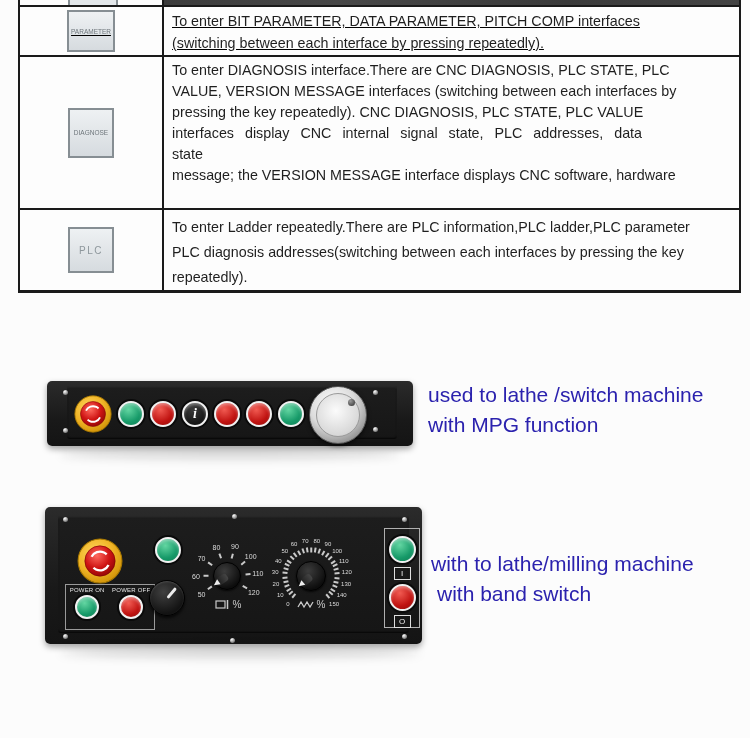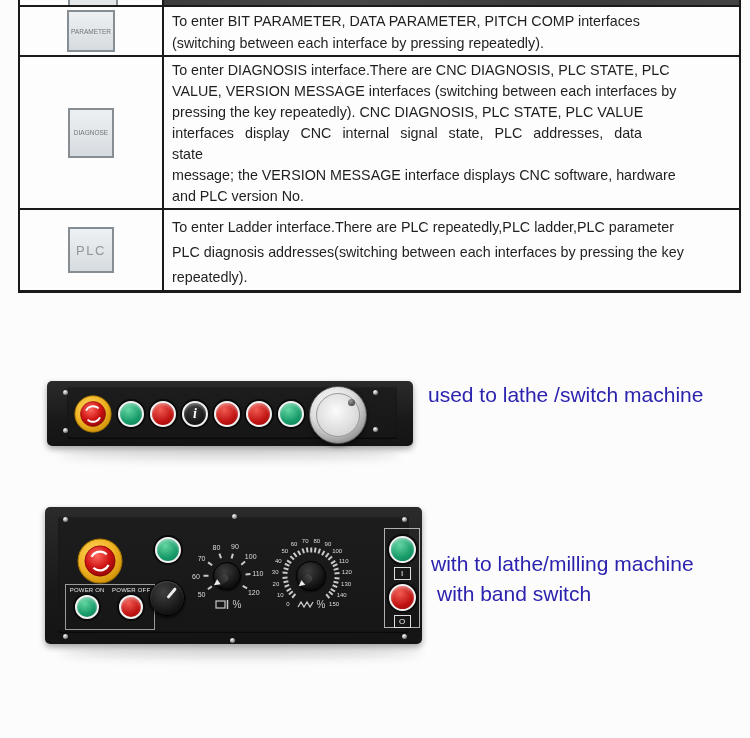--- a/index.html
+++ b/index.html
@@ -15,33 +15,33 @@
   .trow:last-child{border-bottom:none;}
   .keycell{width:142px;border-right:2px solid #1a1a1a;position:relative;
            display:flex;align-items:center;justify-content:center;flex:none;overflow:hidden;}
   .desc{flex:1;padding:3px 6px 0 8px;overflow:hidden;color:#1f1f1f;font-size:14.3px;}
   .line{white-space:nowrap;}
   .row-partial{height:5px;}
   .row-partial .desc{padding:0;}
   .cut-strip{height:5px;background:linear-gradient(90deg,#3c3c3c,#474747 30%,#3a3a3a 70%,#444);}
   .key-fragment{position:absolute;left:48px;top:-6px;width:46px;height:11px;
                 background:#e3e7ea;border:2px solid #868e93;}
-  .row-parameter{height:48px;}
+  .row-parameter{height:48px;text-decoration:underline;}
   .row-parameter .line{line-height:22px;}
   .row-diagnose{height:151px;}
   .row-diagnose .line{line-height:21px;}
   .row-diagnose .line:nth-child(4){word-spacing:7px;}
   .row-plc{height:80px;}
   .row-plc .desc{padding-top:5px;}
   .row-plc .line{line-height:25px;}
   .keycap{background:linear-gradient(#eef1f3,#d6dbdf);border:2px solid #868e93;
           display:flex;align-items:center;justify-content:center;color:#6d757a;text-align:center;}
   .key-parameter{width:44px;height:38px;font-size:6.5px;}
   .key-diagnose{width:42px;height:46px;font-size:6.5px;}
-  .key-plc{width:42px;height:42px;font-size:13px;letter-spacing:1.5px;color:#8e979c;}
+  .key-plc{width:42px;height:42px;font-size:10px;letter-spacing:1.5px;color:#8e979c;}
 
   
   .panel{position:absolute;background:linear-gradient(#2b2b2b,#191919 60%,#141414);
          border-radius:5px;box-shadow:0 3px 6px rgba(0,0,0,.35);}
   .recess{position:absolute;border-radius:3px;background:linear-gradient(#1d1d1d,#161616);
           box-shadow:inset 0 1px 2px rgba(255,255,255,.08), inset 0 -1px 2px rgba(0,0,0,.8);}
   .screw{position:absolute;width:5px;height:5px;border-radius:50%;
          background:radial-gradient(circle at 35% 30%,#fff,#909090 60%,#3a3a3a);}
   .refl{position:absolute;background:rgba(20,20,20,.16);filter:blur(5px);border-radius:50%;}
 
@@ -157,30 +157,29 @@
       <div class="keycell">
         <div class="keycap key-diagnose">DIAGNOSE</div>
       </div>
       <div class="desc">
           <div class="line">To enter DIAGNOSIS interface.There are CNC DIAGNOSIS, PLC STATE, PLC</div>
           <div class="line">VALUE, VERSION MESSAGE interfaces (switching between each interfaces by</div>
           <div class="line">pressing the key repeatedly). CNC DIAGNOSIS, PLC STATE, PLC VALUE</div>
           <div class="line">interfaces display CNC internal signal state, PLC addresses, data</div>
           <div class="line">state</div>
           <div class="line">message; the VERSION MESSAGE interface displays CNC software, hardware</div>
-          <div class="line">and PLC version No.</div>
         </div>
     </div>
 
     <div class="trow row-plc">
       <div class="keycell">
         <div class="keycap key-plc">PLC</div>
       </div>
       <div class="desc">
-          <div class="line">To enter Ladder interface.There are PLC repeatedly,PLC ladder,PLC parameter</div>
+          <div class="line">To enter Ladder repeatedly.There are PLC information,PLC ladder,PLC parameter</div>
           <div class="line">PLC diagnosis addresses(switching between each interfaces by pressing the key</div>
           <div class="line">repeatedly).</div>
         </div>
     </div>
   </div>
 
   <div class="panel panel1">
     <div class="recess"></div>
     <div class="screw" style="left:16px;top:9px"></div>
     <div class="screw" style="left:16px;top:47px"></div>
@@ -204,20 +203,21 @@
 
     <div class="mpg">
       <div class="mpg-inner"></div>
       <div class="mpg-dot"></div>
     </div>
   </div>
   <div class="refl" style="left:60px;top:449px;width:340px;height:10px"></div>
 
   <div class="caption caption1">
     <div class="cap-line">used to lathe /switch machine</div>
+    <div class="cap-line">with MPG function</div>
   </div>
 
   <div class="panel panel2">
     <div class="recess"></div>
     <div class="screw" style="left:18px;top:10px"></div>
     <div class="screw" style="left:187px;top:7px"></div>
     <div class="screw" style="left:357px;top:10px"></div>
     <div class="screw" style="left:18px;top:127px"></div>
     <div class="screw" style="left:185px;top:131px"></div>
     <div class="screw" style="left:357px;top:127px"></div>

